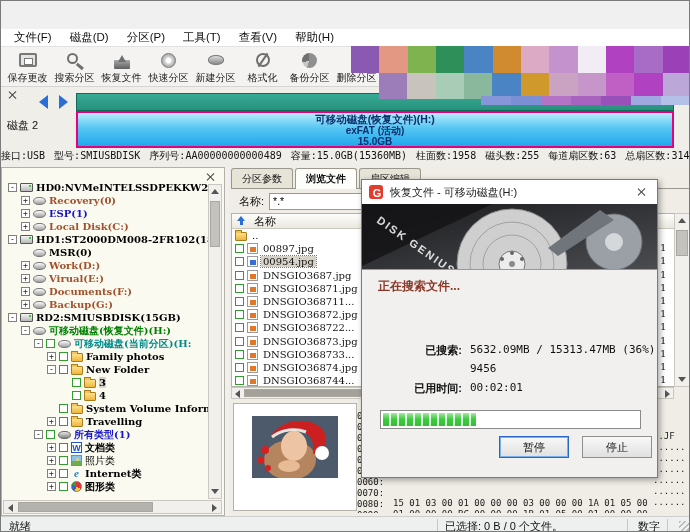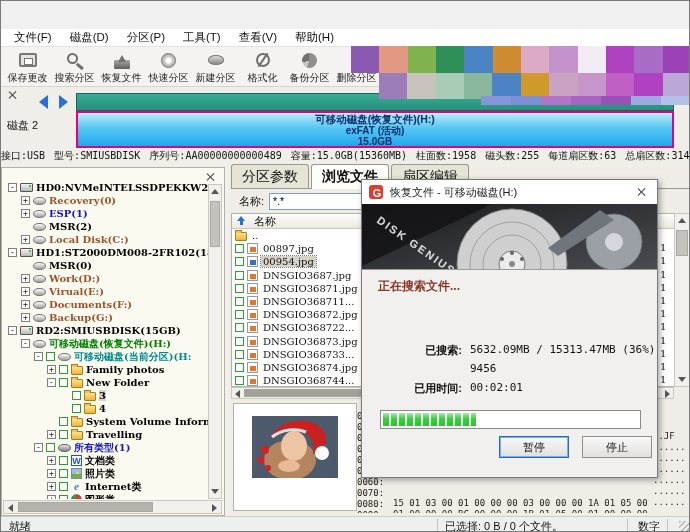--- a/index.html
+++ b/index.html
@@ -112,21 +112,21 @@
   #tree-vsb .sb-thumb{position:absolute;left:1px;top:16px;width:10px;height:46px;}
   #tree-hsb{left:1px;top:332px;width:219px;height:14px;}
   #tree-hsb .tri-l{position:absolute;left:4px;top:3px;}
   #tree-hsb .tri-r{position:absolute;right:4px;top:3px;}
   #tree-hsb .sb-thumb{position:absolute;left:14px;top:1px;width:135px;height:10px;background:#b4b2ac;}
 
   
   #rightpanel{left:228px;top:166px;width:462px;height:349px;background:#efede5;}
   #tabbar{left:2px;top:0;width:458px;height:22px;display:flex;align-items:flex-end;gap:2px;border-bottom:1px solid #9a988e;}
   .tab{padding:3px 10px 2px 10px;background:#e6e3d7;border:1px solid #9a988e;border-bottom:none;
-      border-radius:3px 3px 0 0;font-size:14px;}
+      border-radius:3px 3px 0 0;font-size:10px;}
   .tab.sel{background:#fdfdf9;margin-bottom:-1px;padding-bottom:3px;font-weight:bold;}
   #filterrow{left:0;top:22px;width:462px;height:24px;display:flex;align-items:center;padding-left:10px;gap:5px;}
   #filter-input{width:100px;height:17px;border:1px solid #7f9db9;background:#fff;font-size:10.5px;padding:0 14px 0 3px;}
   #combo-arrow{position:absolute;left:148px;top:27px;width:13px;height:15px;border-left:1px solid #c8c8c8;
       display:flex;align-items:center;justify-content:center;}
   #listhdr{left:2px;top:46px;width:444px;height:16px;background:linear-gradient(#fdfdfb,#ebe8e0);
       border:1px solid #b5b2a8;border-bottom:1px solid #cac7bd;display:flex;align-items:center;gap:8px;padding-left:4px;}
   .upico{position:relative;width:10px;height:10px;}
   .upico::before{content:"";position:absolute;left:1px;top:0;border-left:4px solid transparent;border-right:4px solid transparent;border-bottom:5px solid #2a6fd4;}
   .upico::after{content:"";position:absolute;left:3.5px;top:5px;width:3px;height:4px;background:#2a6fd4;}
@@ -337,26 +337,20 @@
           <span class="tic ic-part"></span>
           <span class="tlabel" style="color: rgb(160, 82, 45); font-weight: bold;">Recovery(0)</span>
         </div>
         <div class="trow" style="padding-left: 17px;">
           <span class="exp">+</span>
 
           <span class="tic ic-part"></span>
           <span class="tlabel" style="color: rgb(22, 22, 200); font-weight: bold;">ESP(1)</span>
         </div>
         <div class="trow" style="padding-left: 17px;">
-          <span class="exp" style="visibility: hidden;"></span>
-
-          <span class="tic ic-part"></span>
-          <span class="tlabel" style="color: rgb(0, 0, 0); font-weight: bold;">MSR(2)</span>
-        </div>
-        <div class="trow" style="padding-left: 17px;">
           <span class="exp">+</span>
 
           <span class="tic ic-part"></span>
           <span class="tlabel" style="color: rgb(160, 82, 45); font-weight: bold;">Local Disk(C:)</span>
         </div>
         <div class="trow" style="padding-left: 4px;">
           <span class="exp">-</span>
 
           <span class="tic ic-disk"></span>
           <span class="tlabel" style="color: rgb(0, 0, 0); font-weight: bold;">HD1:ST2000DM008-2FR102(1863GB)</span>
@@ -454,21 +448,21 @@
         <div class="trow" style="padding-left: 43px;">
           <span class="exp">+</span>
           <span class="gcb"></span>
           <span class="tic ic-doc"></span>
           <span class="tlabel" style="color: rgb(0, 0, 0); font-weight: bold; text-align: center;">文档类</span>
         </div>
         <div class="trow" style="padding-left: 43px;">
           <span class="exp">+</span>
           <span class="gcb"></span>
           <span class="tic ic-photo"></span>
-          <span class="tlabel" style="color: rgb(0, 0, 0); font-weight: bold;">照片类</span>
+          <span class="tlabel" style="color: rgb(0, 0, 0); font-weight: normal;">照片类</span>
         </div>
         <div class="trow" style="padding-left: 43px;">
           <span class="exp">+</span>
           <span class="gcb"></span>
           <span class="tic ic-ie"></span>
           <span class="tlabel" style="color: rgb(0, 0, 0); font-weight: bold;">Internet类</span>
         </div>
         <div class="trow" style="padding-left: 43px;">
           <span class="exp">+</span>
           <span class="gcb"></span>

